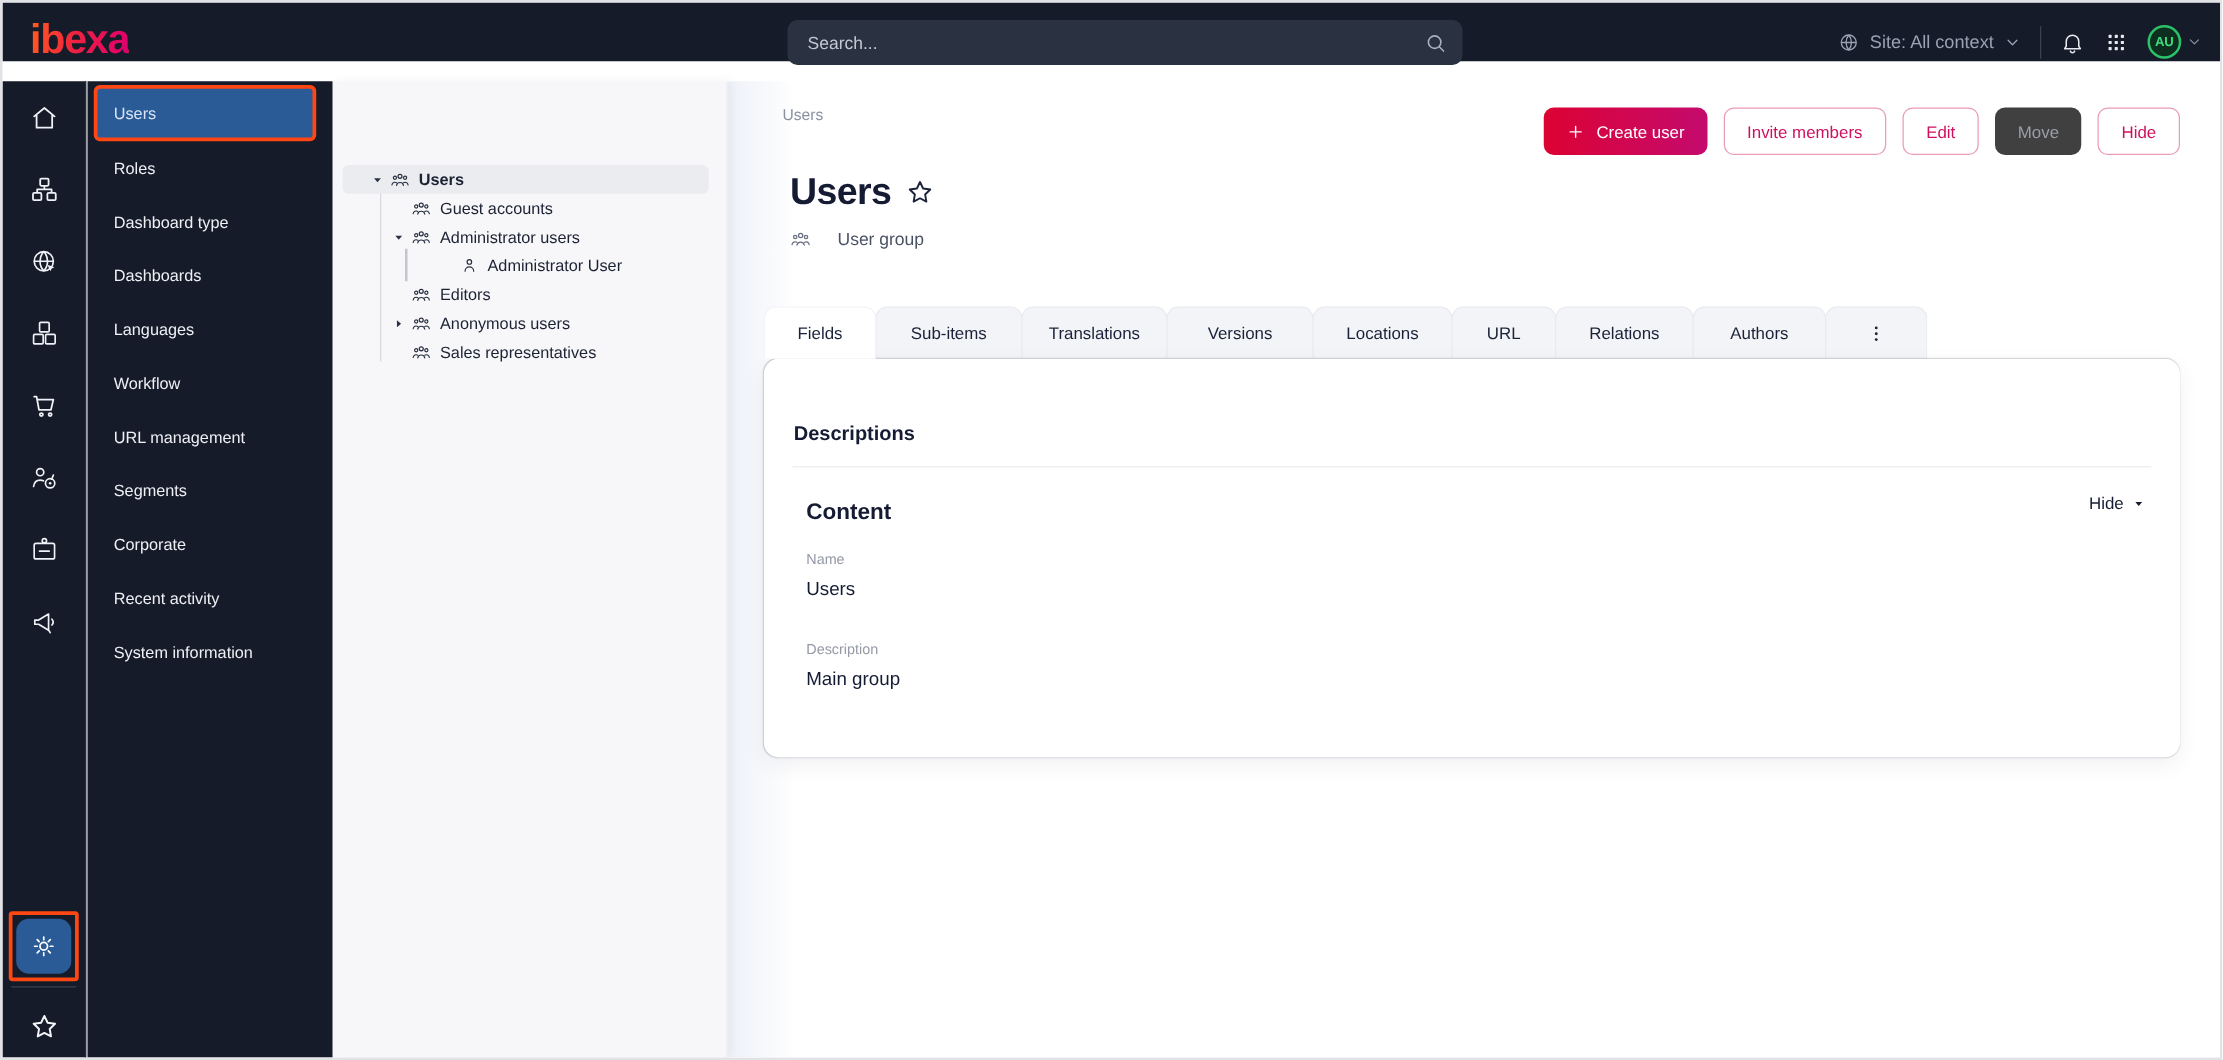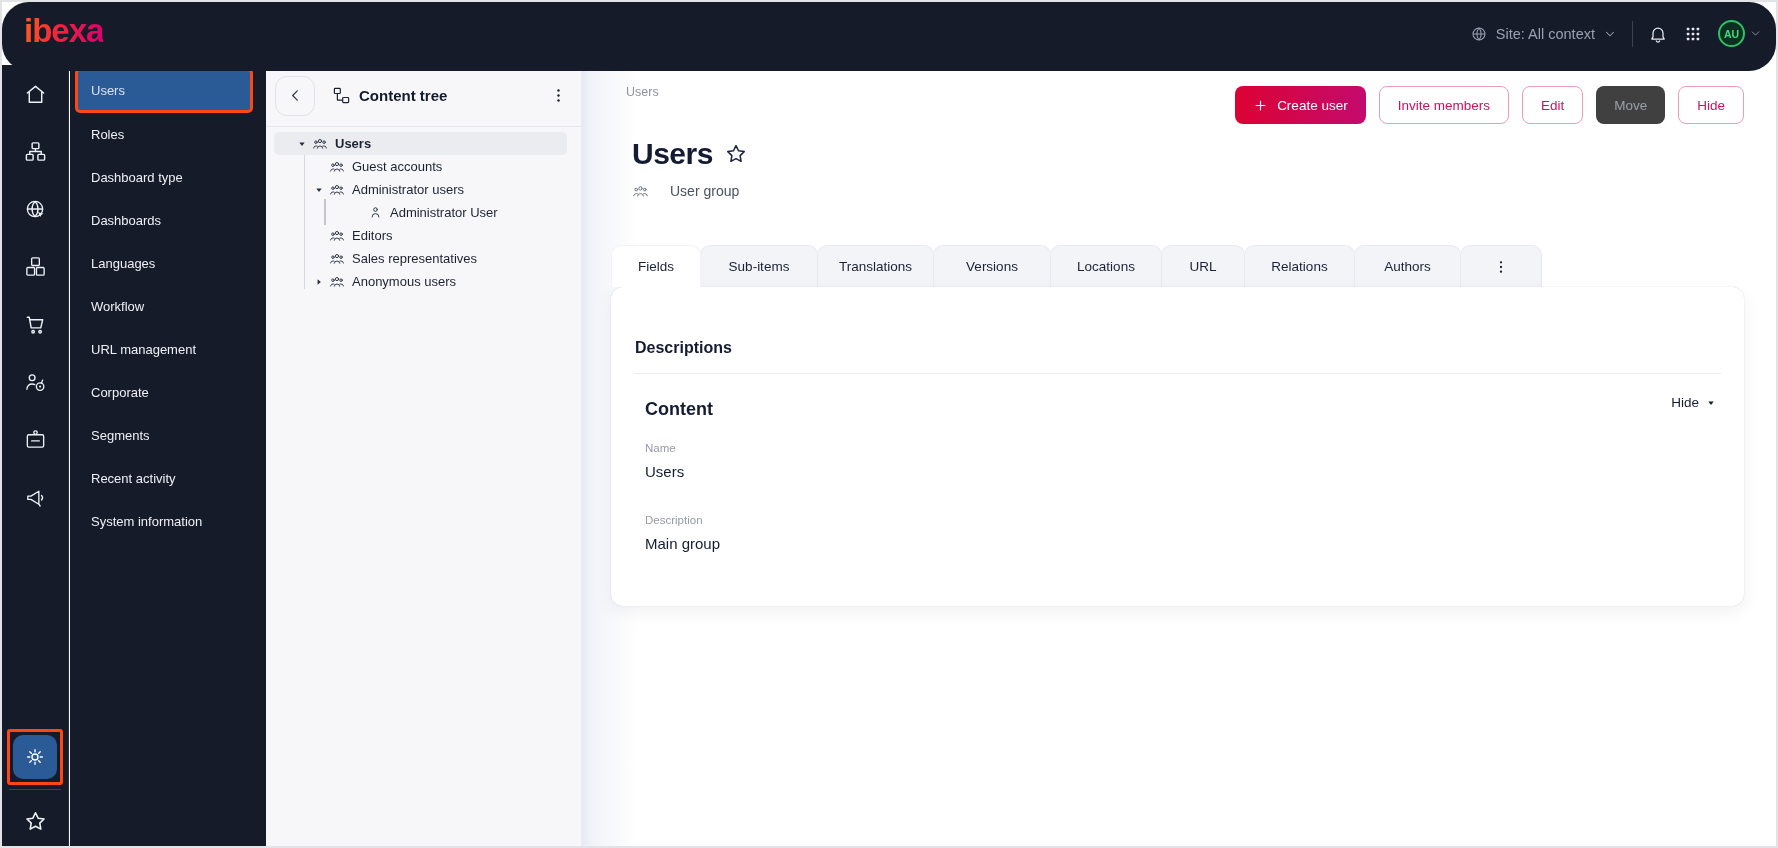--- a/index.html
+++ b/index.html
@@ -1,21 +1,21 @@
 <!DOCTYPE html>
 <html><head>
 <meta charset="utf-8">
 <style>
   * { margin:0; padding:0; box-sizing:border-box; }
   html,body { background:#fff; font-family:"Liberation Sans","DejaVu Sans",sans-serif; }
   .screen { position:relative; width:1778px; height:848px; background:#fff; overflow:hidden;
             border:2px solid #e2e3e6; }
 
   
-  .topbar { position:absolute; left:0; top:0; width:100%; height:69px; background:#161b2a; z-index:30;border-radius:27px; }
+  .topbar { position:absolute; left:0; top:0; width:100%; height:47px; background:#161b2a; z-index:30; }
   .logo { position:absolute; left:22px; top:12px; font-size:33px; font-weight:800; letter-spacing:-1px;
           background:linear-gradient(100deg,#ff5722 5%,#ef233f 45%,#dd026b 95%);
           -webkit-background-clip:text; background-clip:text; color:transparent; line-height:1; }
   .searchbox { position:absolute; left:628px; top:14px; width:540px; height:36px; background:#2a3140;
                border-radius:8px; display:flex; align-items:center; padding:0 12px 0 16px; }
   .searchbox input { flex:1; background:transparent; border:none; outline:none; color:#dfe2e9;
                      font-size:14px; font-family:inherit; }
   .searchbox input::placeholder { color:#c3c8d3; }
   .searchbox .ic { color:#aab0bf; }
   .top-right { position:absolute; right:14px; top:0; height:63px; display:flex; align-items:center; gap:15px; color:#9aa1b3; }
@@ -221,20 +221,28 @@
     <g id="i-caret-r" fill="currentColor">
         <path d="M8.5 5.5v13L16.5 12z"></path>
       </g>
   </defs>
 </svg>
 
 <div class="screen">
 
   <header class="topbar">
     <div class="logo">ibexa</div>
+    <div class="searchbox">
+      <input type="text" placeholder="Search..." style="">
+      <span class="ic">
+          <svg width="19" height="19" viewBox="0 0 24 24">
+            <use href="#i-search"></use>
+          </svg>
+        </span>
+    </div>
     <div class="top-right">
       <div class="site-ctx">
         <span class="ic">
             <svg width="18" height="18" viewBox="0 0 24 24">
               <use href="#i-globe"></use>
             </svg>
           </span>
         <span>Site: All context</span>
         <span class="ic">
             <svg width="14" height="14" viewBox="0 0 24 24">
@@ -334,50 +342,28 @@
     <div class="menu-selected">
       <span>Users</span>
     </div>
     <div class="menu-list">
       <div class="menu-item">Roles</div>
       <div class="menu-item">Dashboard type</div>
       <div class="menu-item">Dashboards</div>
       <div class="menu-item">Languages</div>
       <div class="menu-item">Workflow</div>
       <div class="menu-item">URL management</div>
+      <div class="menu-item">Segments</div>
       <div class="menu-item">Corporate</div>
-      <div class="menu-item">Segments</div>
       <div class="menu-item">Recent activity</div>
       <div class="menu-item">System information</div>
     </div>
   </nav>
 
   <aside class="tree-panel">
-    <div class="tree-head">
-      <button class="tree-back">
-        <span class="ic">
-            <svg width="17" height="17" viewBox="0 0 24 24">
-              <use href="#i-chevleft"></use>
-            </svg>
-          </span>
-      </button>
-      <span class="ic tree-title-ic">
-          <svg width="19" height="19" viewBox="0 0 24 24">
-            <use href="#i-tree"></use>
-          </svg>
-        </span>
-      <span class="tree-title">Content tree</span>
-      <button class="tree-kebab">
-        <span class="ic">
-            <svg width="17" height="17" viewBox="0 0 24 24">
-              <use href="#i-kebab"></use>
-            </svg>
-          </span>
-      </button>
-    </div>
 
     <div class="guide-long"></div>
     <div class="guide-short"></div>
 
     <div class="tree-rows">
       <div class="trow d0">
         <span class="sel-bg"></span>
         <span class="caret">
             <svg width="10" height="10" viewBox="0 0 24 24">
               <use href="#i-caret-d"></use>
@@ -423,40 +409,40 @@
       <div class="trow d1">
         <span class="caret"></span>
         <span class="nico">
             <svg width="16" height="16" viewBox="0 0 24 24">
               <use href="#i-group"></use>
             </svg>
           </span>
         <span>Editors</span>
       </div>
       <div class="trow d1">
-        <span class="caret"></span>
-        <span class="nico">
-            <svg width="16" height="16" viewBox="0 0 24 24">
-              <use href="#i-group"></use>
-            </svg>
-          </span>
-        <span>Sales representatives</span>
-      </div>
-      <div class="trow d1">
         <span class="caret">
             <svg width="10" height="10" viewBox="0 0 24 24">
               <use href="#i-caret-r"></use>
             </svg>
           </span>
         <span class="nico">
             <svg width="16" height="16" viewBox="0 0 24 24">
               <use href="#i-group"></use>
             </svg>
           </span>
         <span>Anonymous users</span>
+      </div>
+      <div class="trow d1">
+        <span class="caret"></span>
+        <span class="nico">
+            <svg width="16" height="16" viewBox="0 0 24 24">
+              <use href="#i-group"></use>
+            </svg>
+          </span>
+        <span>Sales representatives</span>
       </div>
     </div>
   </aside>
 
   <main class="content">
     <div class="breadcrumb">Users</div>
 
     <div class="actions">
       <button class="btn primary">
         <span class="ic">

